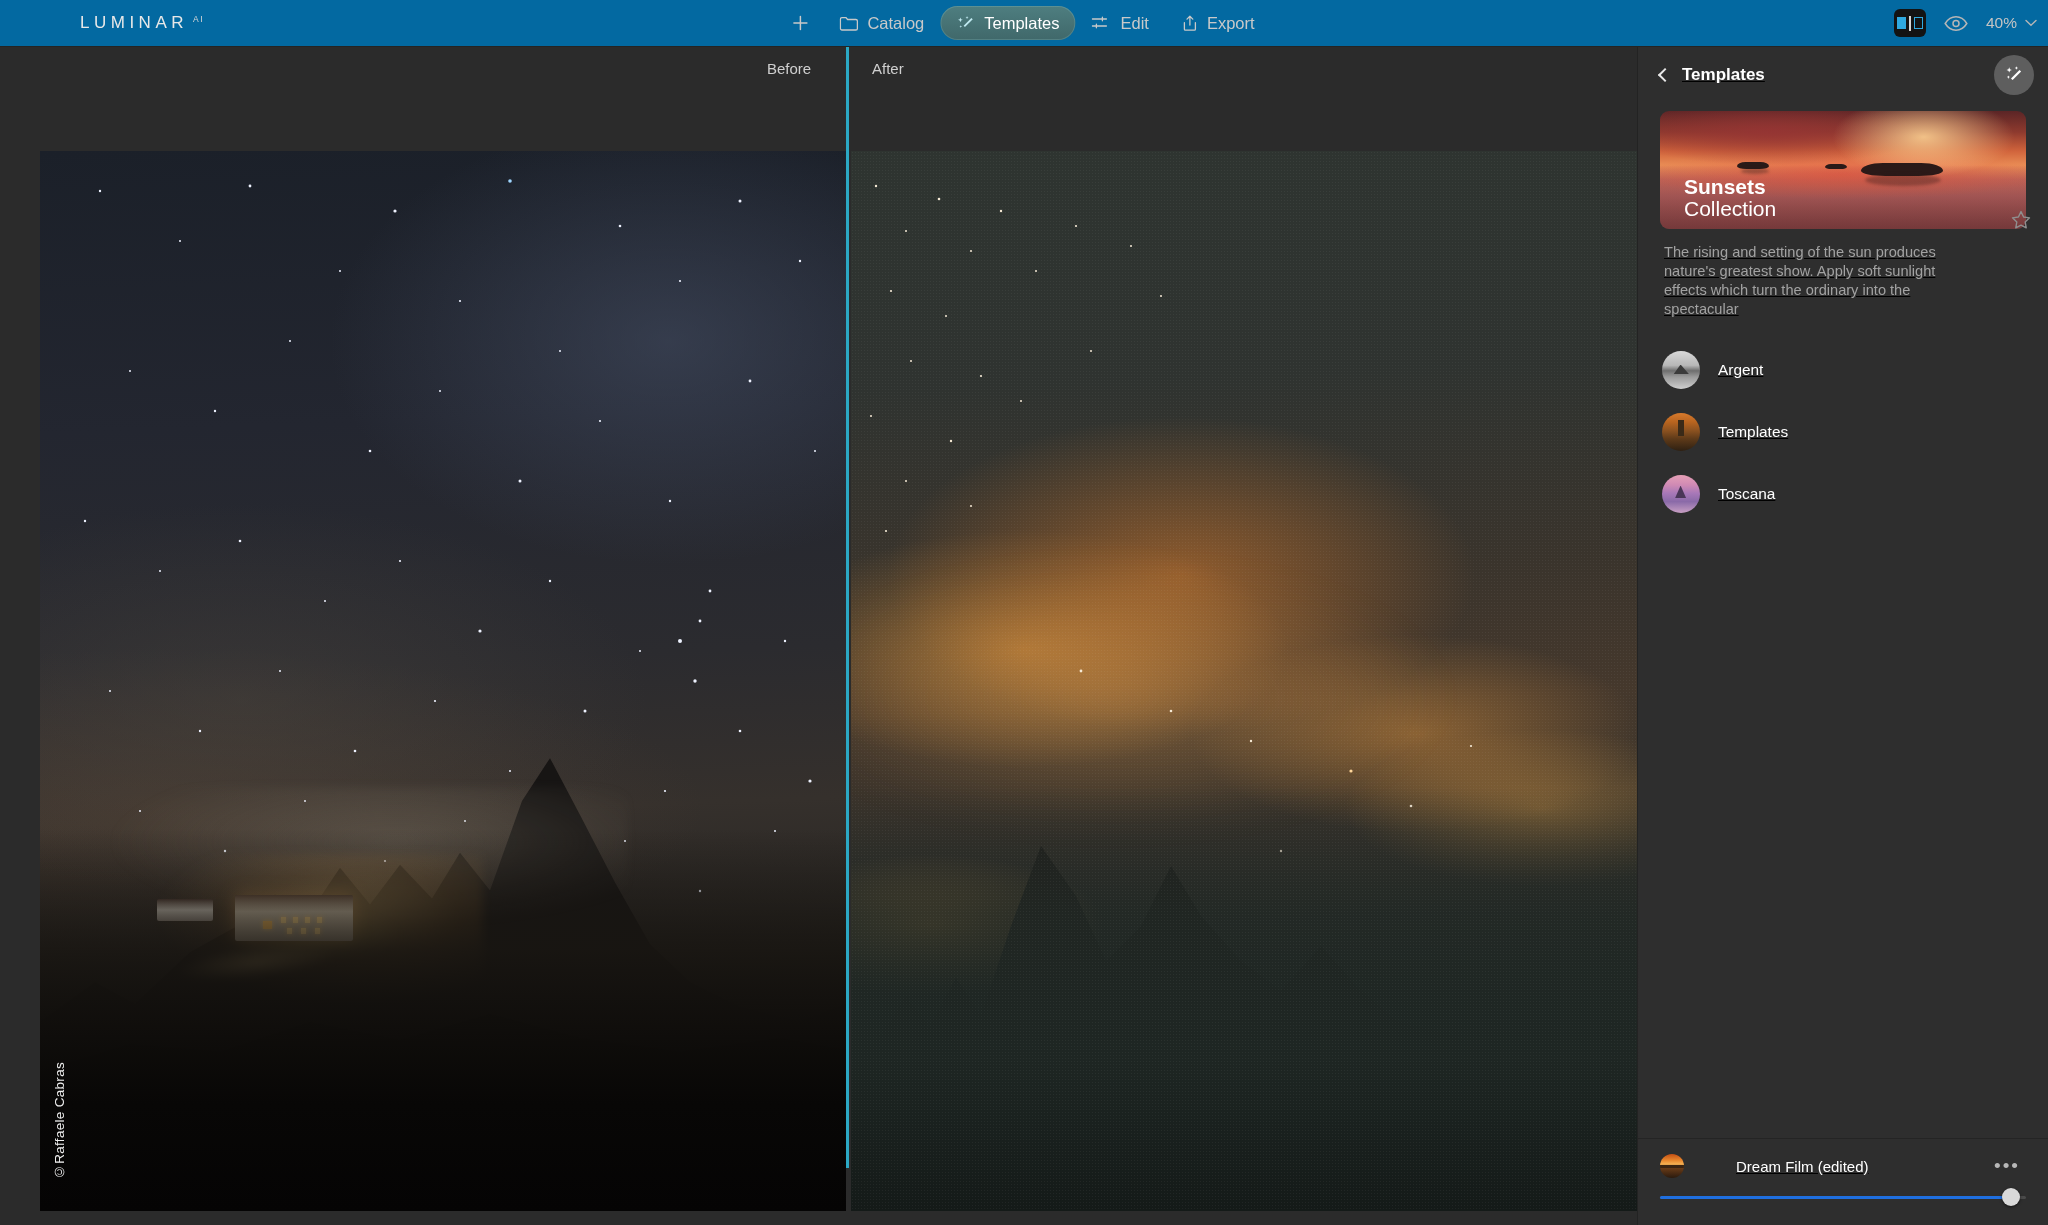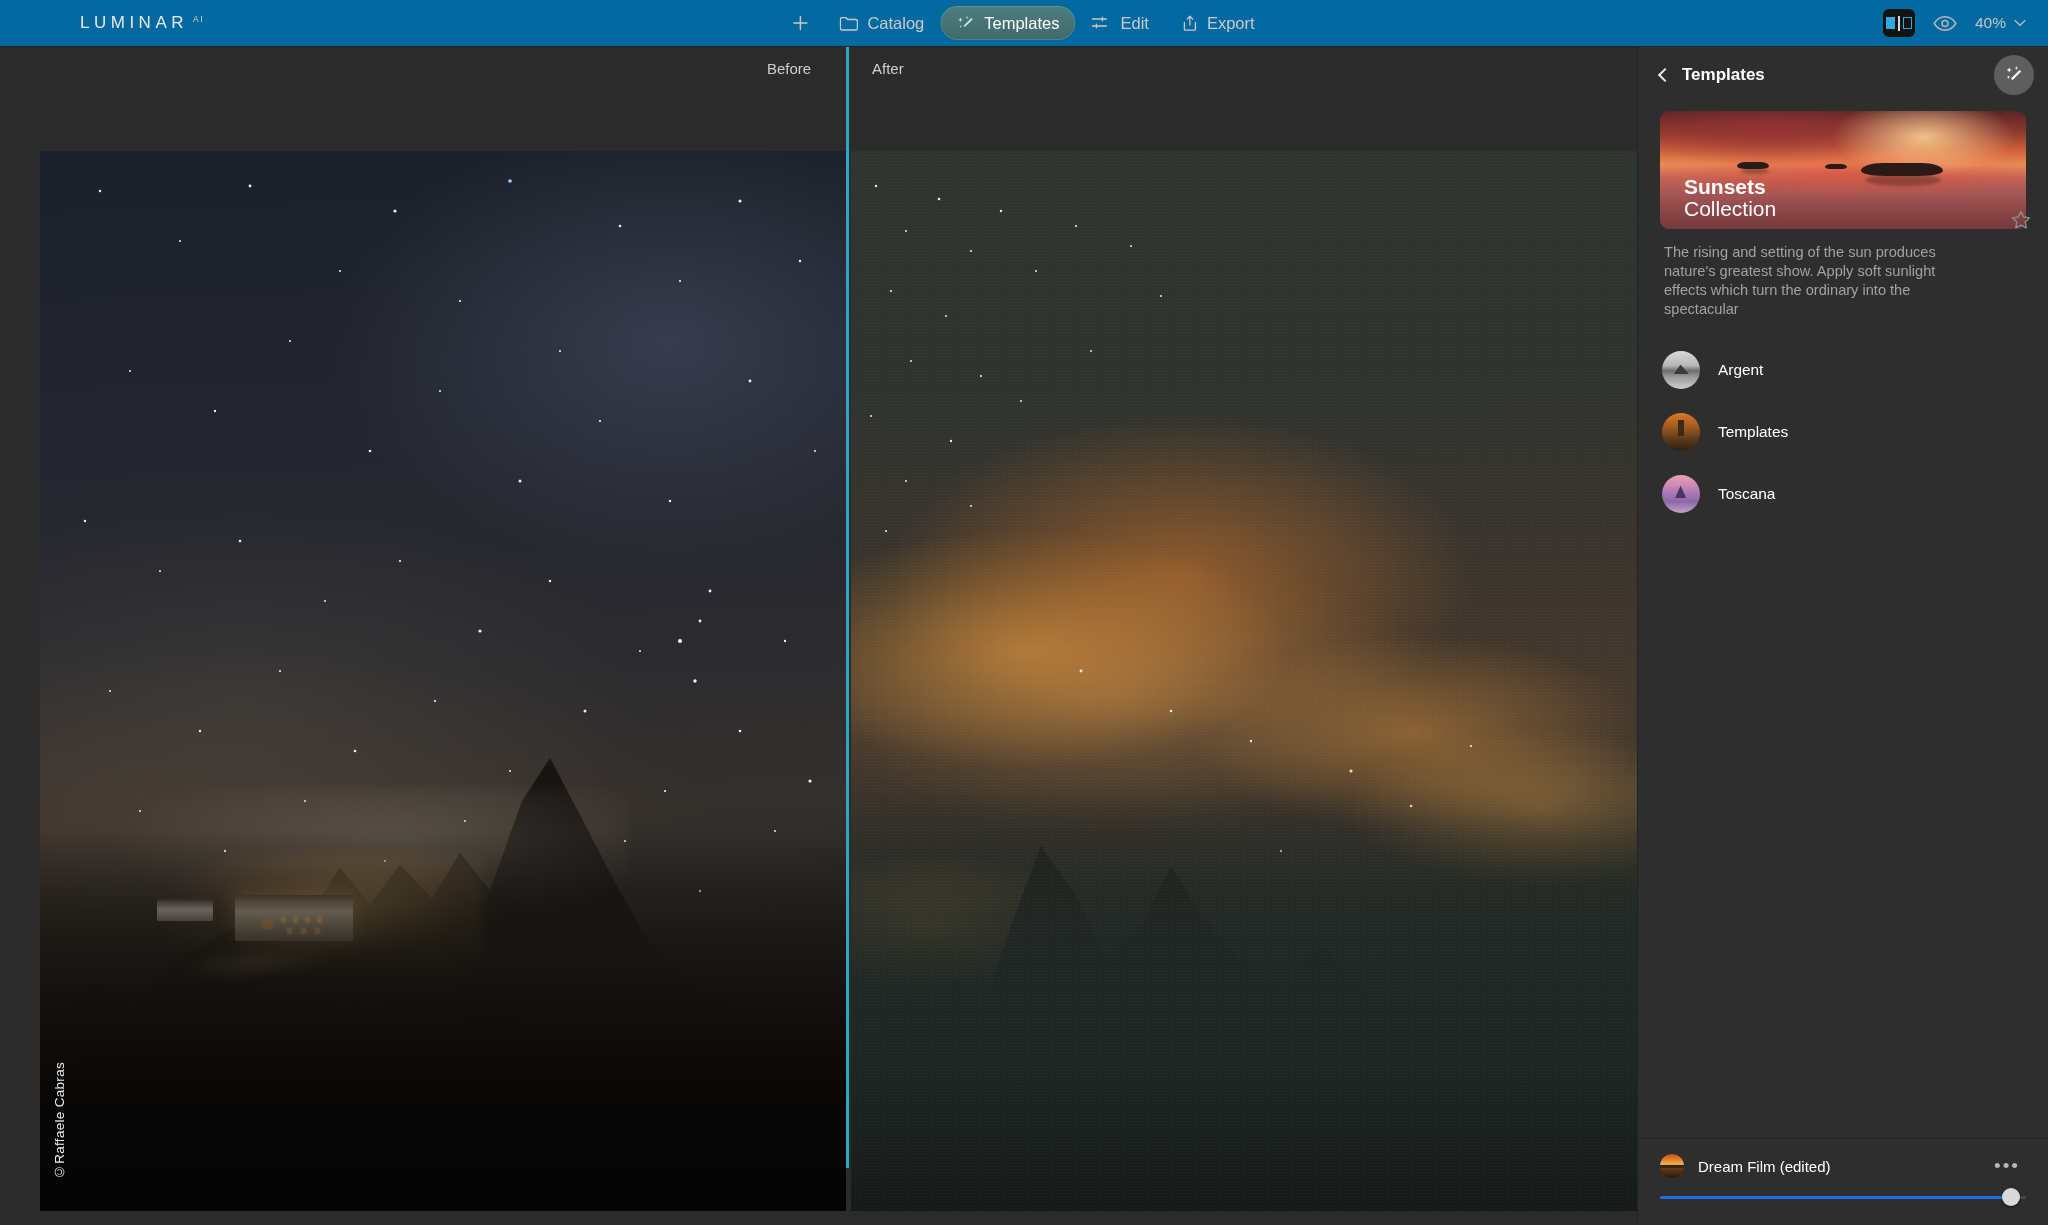--- a/index.html
+++ b/index.html
@@ -49,35 +49,35 @@
     border-radius: 17px;
     cursor: default;
   }
   .tb-item.plus { padding: 0 14px; }
   .tb-item.active {
     background: linear-gradient(180deg,#4e7e80 0%, #40686a 100%);
     color: #ffffff;
     box-shadow: inset 0 0 0 1px rgba(140,200,205,.25);
   }
   .tb-right {
-    position: absolute; right: 22px; top: 50%; transform: translateY(-50%);
+    position: absolute; right: 11px; top: 50%; transform: translateY(-50%);
     display: flex; align-items: center; gap: 18px;
   }
   .cmp-btn {
     width: 32px; height: 28px; border-radius: 6px;
     background: #131313;
     display: flex; align-items: center; justify-content: center; gap: 3px;
   }
   .cmp-sq-fill { width: 9px; height: 12px; background: #2fa9e0; }
   .cmp-bar { width: 2px; height: 15px; background: #d7d7d7; }
   .cmp-sq-out { width: 9px; height: 12px; border: 1.6px solid #2fa9e0; }
   .zoomval { color: #c4c4c4; font-size: 15.5px; display: flex; align-items: center; gap: 8px; }
 
   
-  .body-row { flex: 1; display: flex; min-height: 0; }
+  .body-row { flex: 1; display: flex; min-height: 0; text-decoration: underline; }
   .canvas {
     position: relative; flex: 1;
     background: #2b2b2b;
     overflow: hidden;
   }
   .ba-labels {
     position: absolute; top: 0; left: 0; right: 0; height: 42px;
     color: #cfcfcf; font-size: 15px;
   }
   .lbl-before { position: absolute; left: 767px; top: 50%; transform: translateY(-50%); }
@@ -246,21 +246,21 @@
   .th-toscana { background: linear-gradient(180deg,#e6a0b6 0%, #d08ab4 26%, #a878b8 48%, #8a6aa8 70%, #c89fc4 100%); }
   .th-toscana:after { content:""; position:absolute; left:34%; top:28%; width:30%; height:34%; background:#4a3658;
     clip-path: polygon(0 100%, 50% 0, 100% 100%); }
 
   
   .panel-bottom {
     border-top: 1px solid #242424;
     padding: 12px 22px 18px 22px;
     background: #2e2e2e;
   }
-  .pb-row { display: flex; align-items: center; position: relative; height: 30px; }
+  .pb-row { display: flex; align-items: center; position: relative; height: 30px; gap: 38px; }
   .pb-thumb { width: 24px; height: 24px; border-radius: 50%; overflow:hidden; position:relative; flex:none; }
   .pb-name { color: #ffffff; font-size: 15px; margin-left: 14px; }
   .pb-dots { position: absolute; right: 6px; top: 50%; transform: translateY(-50%);
     color:#b7b7b7; font-size: 19px; letter-spacing: 2px; line-height: 0; }
   .slider { position: relative; height: 20px; margin-top: 6px; }
   .slider-track { position: absolute; left: 0; right: 0; top: 9px; height: 3px; background: #4a4a4a; border-radius: 2px; }
   .slider-fill { position: absolute; left: 0; top: 9px; height: 3px; background: #1f6fe0; border-radius: 2px; }
   .slider-knob { position: absolute; top: 1px; width: 18px; height: 18px; border-radius: 50%;
     background: #d9d9d9; box-shadow: 0 1px 3px rgba(0,0,0,.6); }
 </style>

